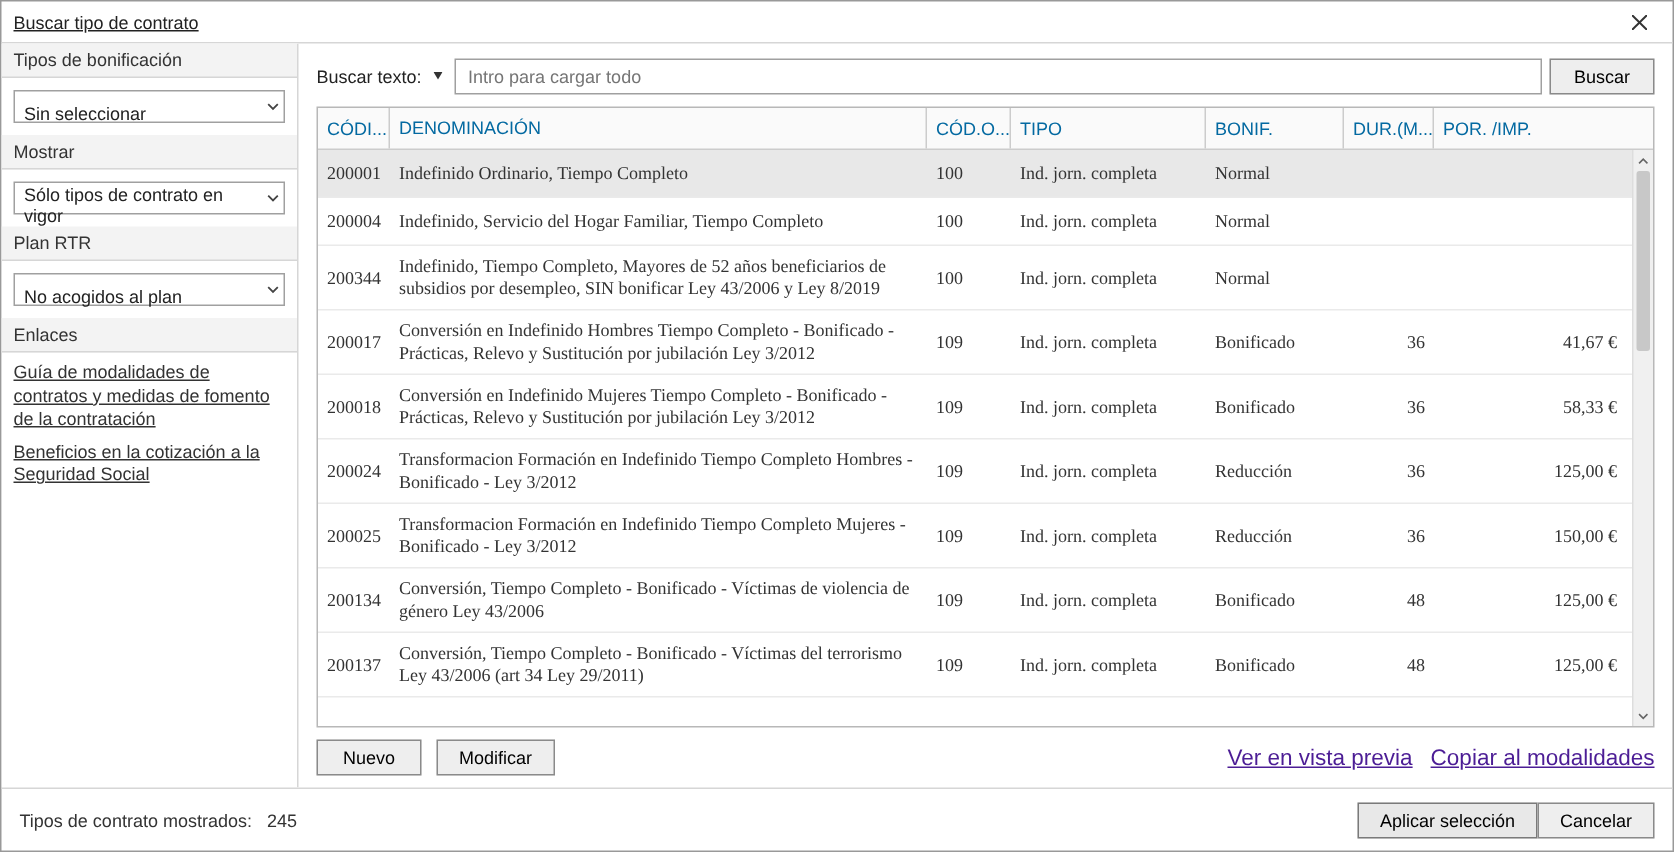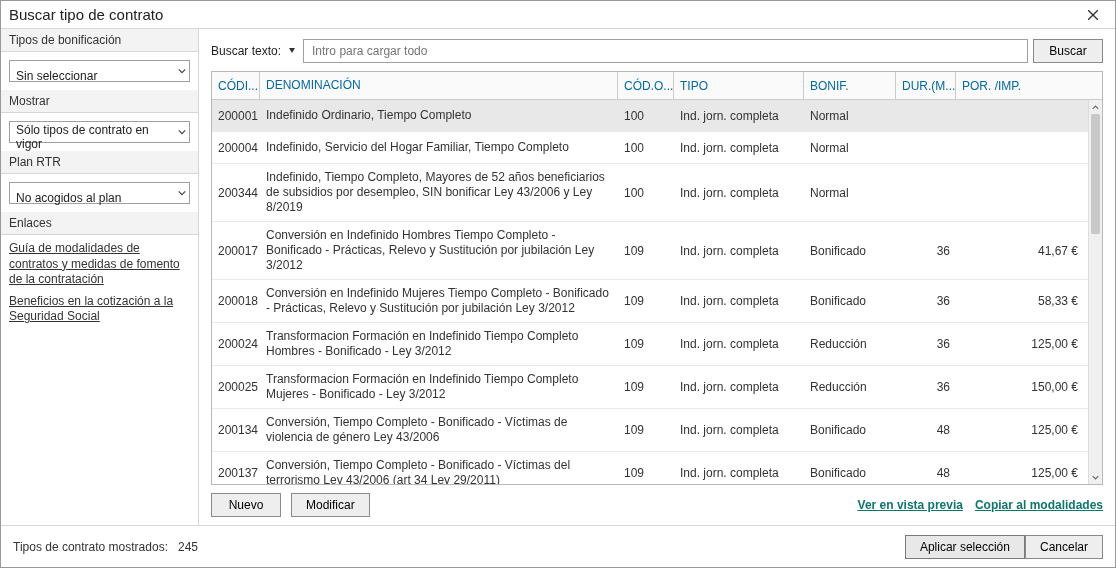--- a/index.html
+++ b/index.html
@@ -1,19 +1,19 @@
 <!DOCTYPE html>
 <html><head>
 <meta charset="utf-8">
 <style>
   * { box-sizing: border-box; }
   html, body { margin:0; padding:0; font-family: "Segoe UI", Tahoma, sans-serif; font-size:12px; color:#222; background:#fff; }
   .window { width:1116px; height:568px; border:1px solid #999; display:flex; flex-direction:column; position:relative; }
   .titlebar { height:28px; display:flex; align-items:center; justify-content:space-between; padding:0 6px 0 8px; border-bottom:1px solid #d6d6d6; }
-  .titlebar .title { font-size:15px; }
+  .titlebar .title { font-size:12px;text-decoration:underline; }
   .titlebar .close { width:32px; height:22px; display:flex; align-items:center; justify-content:center; cursor:pointer; }
   .titlebar .close svg { width:10px; height:10px; stroke:#333; stroke-width:1.3; }
   .body { flex:1; display:flex; overflow:hidden; }
   .sidebar { width:198px; border-right:1px solid #d6d6d6; display:flex; flex-direction:column; background:#fff; }
   .side-section-hdr { background:#f3f3f3; border-bottom:1px solid #d6d6d6; padding:4px 8px; font-size:12px; color:#333; }
   .side-section-body { padding:8px; }
   .combo { position:relative; }
   .combo select, .combo .sel {
     width:100%; height:22px; border:1px solid #a0a0a0; background:#fff; font-size:12px; padding:12px 18px 2px 6px;
     appearance:none; -webkit-appearance:none; display:flex; align-items:center;
@@ -34,42 +34,42 @@
     height:24px; min-width:70px; padding:0 14px; border:1px solid #8a8a8a; background:#eee; font-size:12px; cursor:pointer;
     display:inline-flex; align-items:center; justify-content:center;
   }
   .table-wrap { margin:0 12px; border:1px solid #b8b8b8; flex:1; display:flex; flex-direction:column; min-height:0; }
   .thead { display:flex; background:#fafafa; border-bottom:1px solid #ccc; }
   .th {
     border-right:1px solid #ccc; padding:6px 6px; font-size:12px; color:#0369a1; white-space:nowrap; overflow:hidden; text-overflow:ellipsis;
     display:flex; align-items:center;
   }
   .th:last-child { border-right:none; }
-  .tbody { flex:1; overflow:hidden; position:relative; }
+  .tbody { flex:1; overflow:hidden; position:relative;font-family:Liberation Serif, serif; }
   .rows { position:absolute; inset:0 14px 0 0; overflow:hidden; }
   .tr { display:flex; border-bottom:1px solid #eaeaea; align-items:center; min-height:32px; }
   .tr.selected { background:#e8e8e8; }
   .td { padding:6px 6px; font-size:12px; color:#333; }
   .td.num { text-align:right; }
   .col-codigo { width:48px; flex:0 0 48px; text-align:right;}
   .col-denom  { width:358px; flex:0 0 358px; line-height:1.25; }
   .col-codo   { width:56px; flex:0 0 56px; }
   .col-tipo   { width:130px; flex:0 0 130px; }
   .col-bonif  { width:92px; flex:0 0 92px; }
   .col-dur    { width:60px; flex:0 0 60px; text-align:right;}
   .col-por    { flex:1; text-align:right; padding-right:10px;}
   .scrollbar { position:absolute; right:0; top:0; bottom:0; width:14px; background:#f0f0f0; border-left:1px solid #ddd; }
   .scroll-arrow { height:14px; display:flex; align-items:center; justify-content:center; }
   .scroll-arrow svg { width:7px; height:7px; stroke:#666; stroke-width:1.5; fill:none; }
   .scroll-track { position:absolute; top:14px; bottom:14px; left:0; right:0; }
   .scroll-thumb { position:absolute; left:2px; right:2px; top:0; height:120px; background:#c8c8c8; border-radius:2px; }
   .table-actions { display:flex; align-items:center; justify-content:space-between; padding:8px 12px; }
   .table-actions .left { display:flex; gap:10px; }
   .table-actions .right { display:flex; gap:12px; }
-  .table-actions .right a { color:#0f766e; text-decoration:underline; cursor:pointer; font-size:12px;font-weight:bold; }
+  .table-actions .right a { color:#4c1d95; text-decoration:underline; cursor:pointer; font-size:15px; }
   .footer { height:42px; border-top:1px solid #d6d6d6; display:flex; align-items:center; justify-content:space-between; padding:0 12px; }
   .footer .left { font-size:12px; color:#333; }
   .footer .right { display:flex; gap:0; }
   .btn.primary { background:#e8e8e8; border:1px solid #7a7a7a; }
 </style>
 </head>
 <body>
 
 <div class="window">
 

